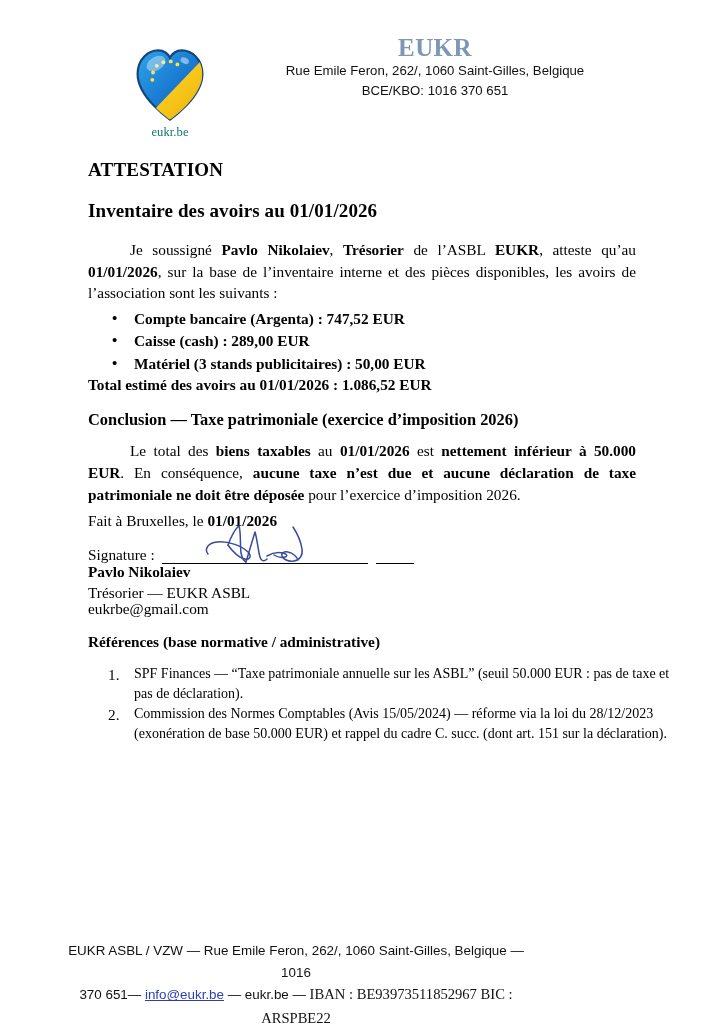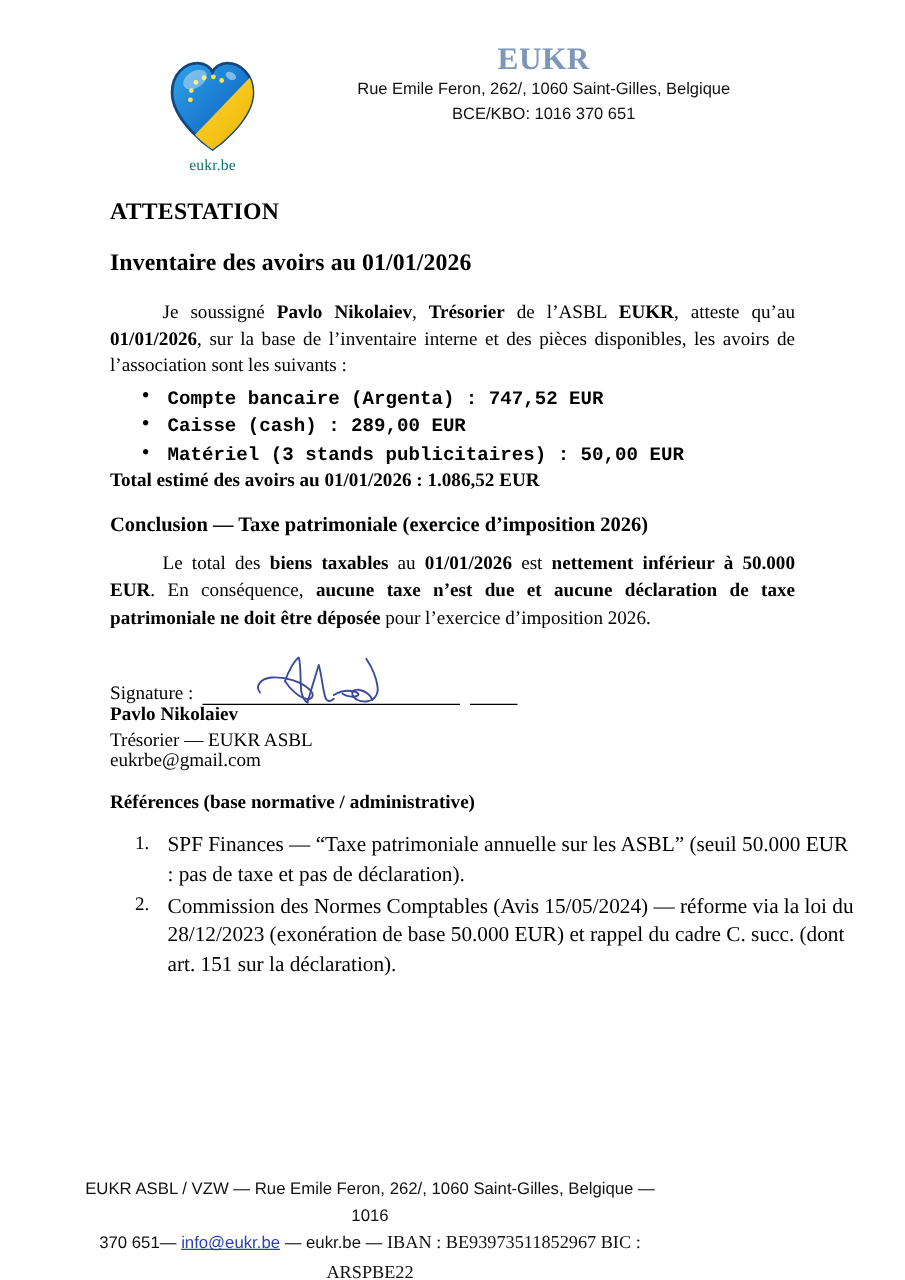--- a/index.html
+++ b/index.html
@@ -111,21 +111,20 @@
     text-indent: 42px;
   }
   .assets-list {
     position: absolute;
     left: 88px;
     top: 308px;
     width: 548px;
     margin: 0;
     padding: 0 0 0 46px;
     list-style: none;
-    font-family: Liberation Mono, monospace;
   }
   .assets-list li {
     font-size: 15.3px;
     font-weight: bold;
     line-height: 1.47;
     position: relative;
   }
   .assets-list li::before {
     content: "\2022";
     position: absolute;
@@ -235,21 +234,21 @@
     position: absolute;
     left: 88px;
     top: 664px;
     width: 552px;
     margin: 0;
     padding: 0 0 0 46px;
     list-style: none;
     counter-reset: refctr;
   }
   .refs-list li {
-    font-size: 17px;
+    font-size: 14px;
     line-height: 1.40;
     position: relative;
     counter-increment: refctr;
     margin-bottom: 1px;
   }
   .refs-list li::before {
     content: counter(refctr) ".";
     position: absolute;
     left: -26px;
     top: 0;
@@ -347,20 +346,21 @@
     <li>Compte bancaire (Argenta) : 747,52 EUR</li>
     <li>Caisse (cash) : 289,00 EUR</li>
     <li>Matériel (3 stands publicitaires) : 50,00 EUR</li>
   </ul>
 
   <div class="total-line">Total estimé des avoirs au 01/01/2026 : 1.086,52 EUR</div>
 
   <div class="conclusion-head">Conclusion — Taxe patrimoniale (exercice d’imposition 2026)</div>
   <div class="conclusion-para"><span>Le total des </span><b>biens taxables</b><span> au </span><b>01/01/2026</b><span> est </span><b>nettement inférieur à 50.000 EUR</b><span>. En conséquence, </span><b>aucune taxe n’est due et aucune déclaration de taxe patrimoniale ne doit être déposée</b><span> pour l’exercice d’imposition 2026.</span></div>
 
+  <div class="sig-place"><span>Fait à Bruxelles, le </span><b>01/01/2026</b></div>
 
   <div class="sig-area">
     <span class="sig-label">Signature :</span>
     <span class="sig-rule-1"></span>
     <span class="sig-rule-2"></span>
     <svg class="sig-ink" viewBox="0 0 170 44">
       <g fill="none" stroke="#3b4a9c" stroke-width="1.5" stroke-linecap="round" stroke-linejoin="round">
         <path d="M10 30 C6 25 10 19 19 18 C31 17 44 22 50 28 C54 32 52 36 47 35 C41 34 34 27 30 21"></path>
         <path d="M30 21 C33 12 38 4 41 2 C43 8 42 20 43 29 C44 34 46 37 48 38"></path>
         <path d="M48 38 C50 31 54 18 57 8 C59 14 60 26 62 33 C63 37 66 38 69 35"></path>

